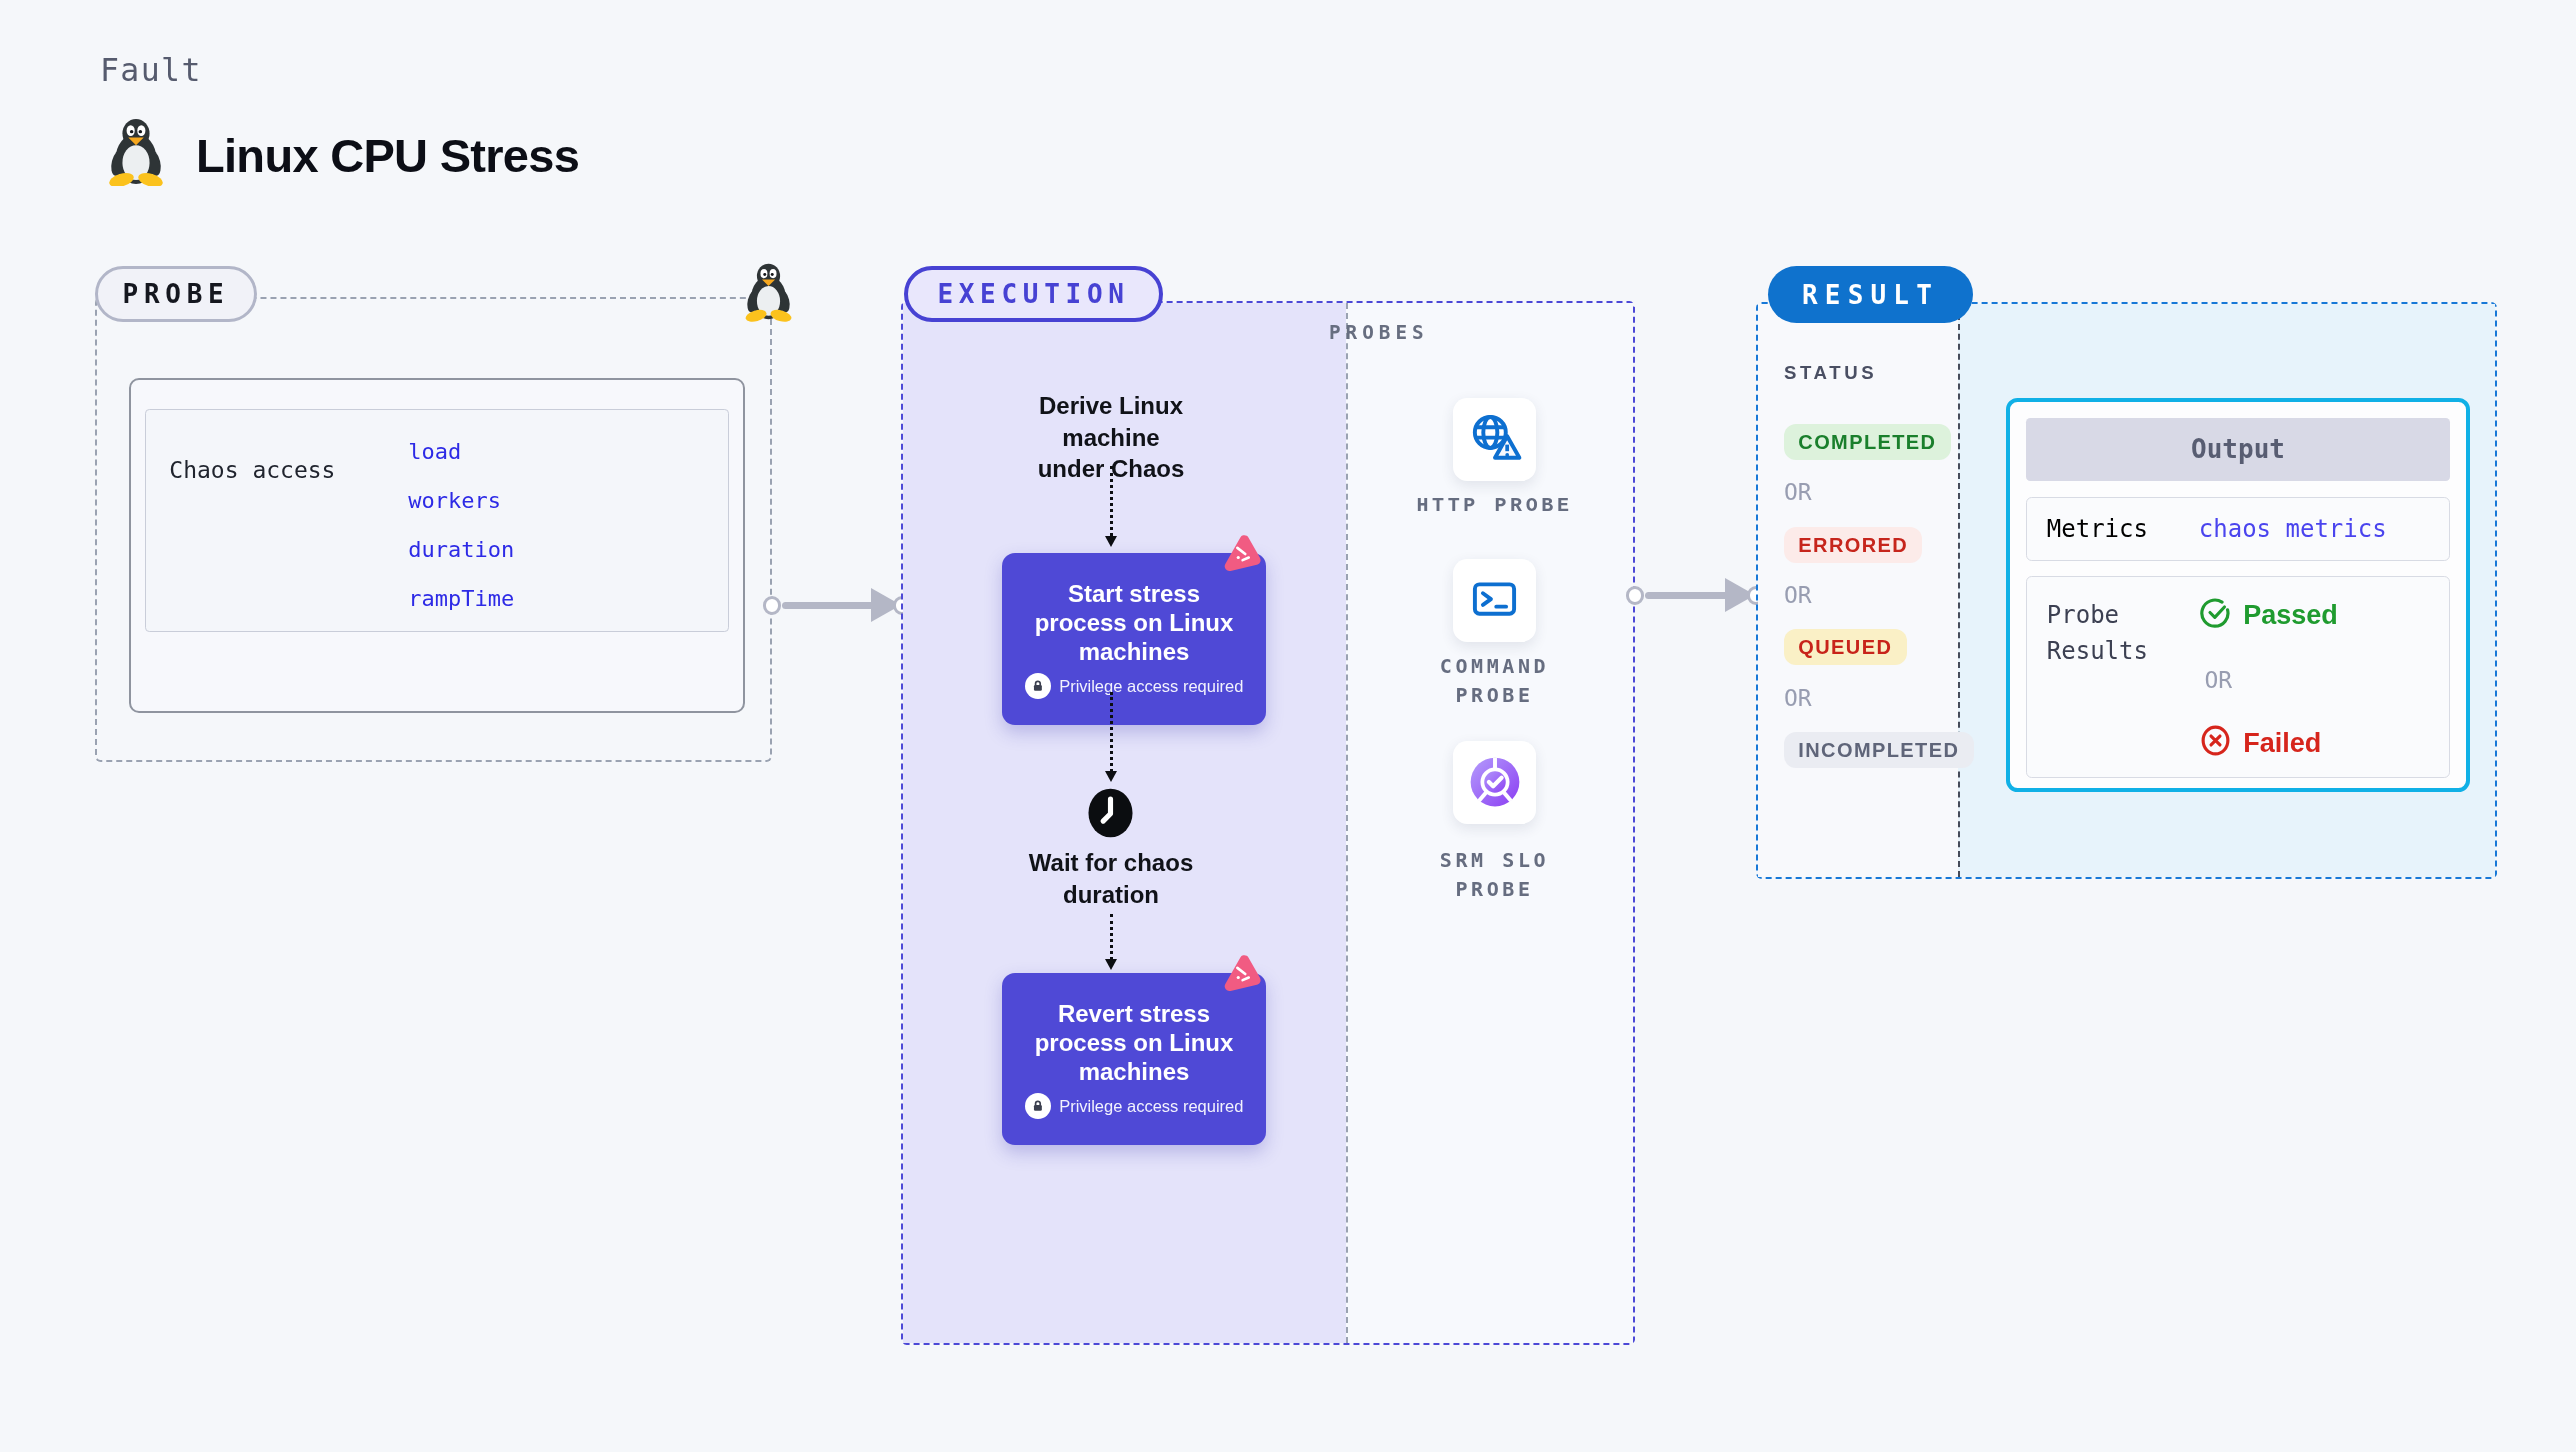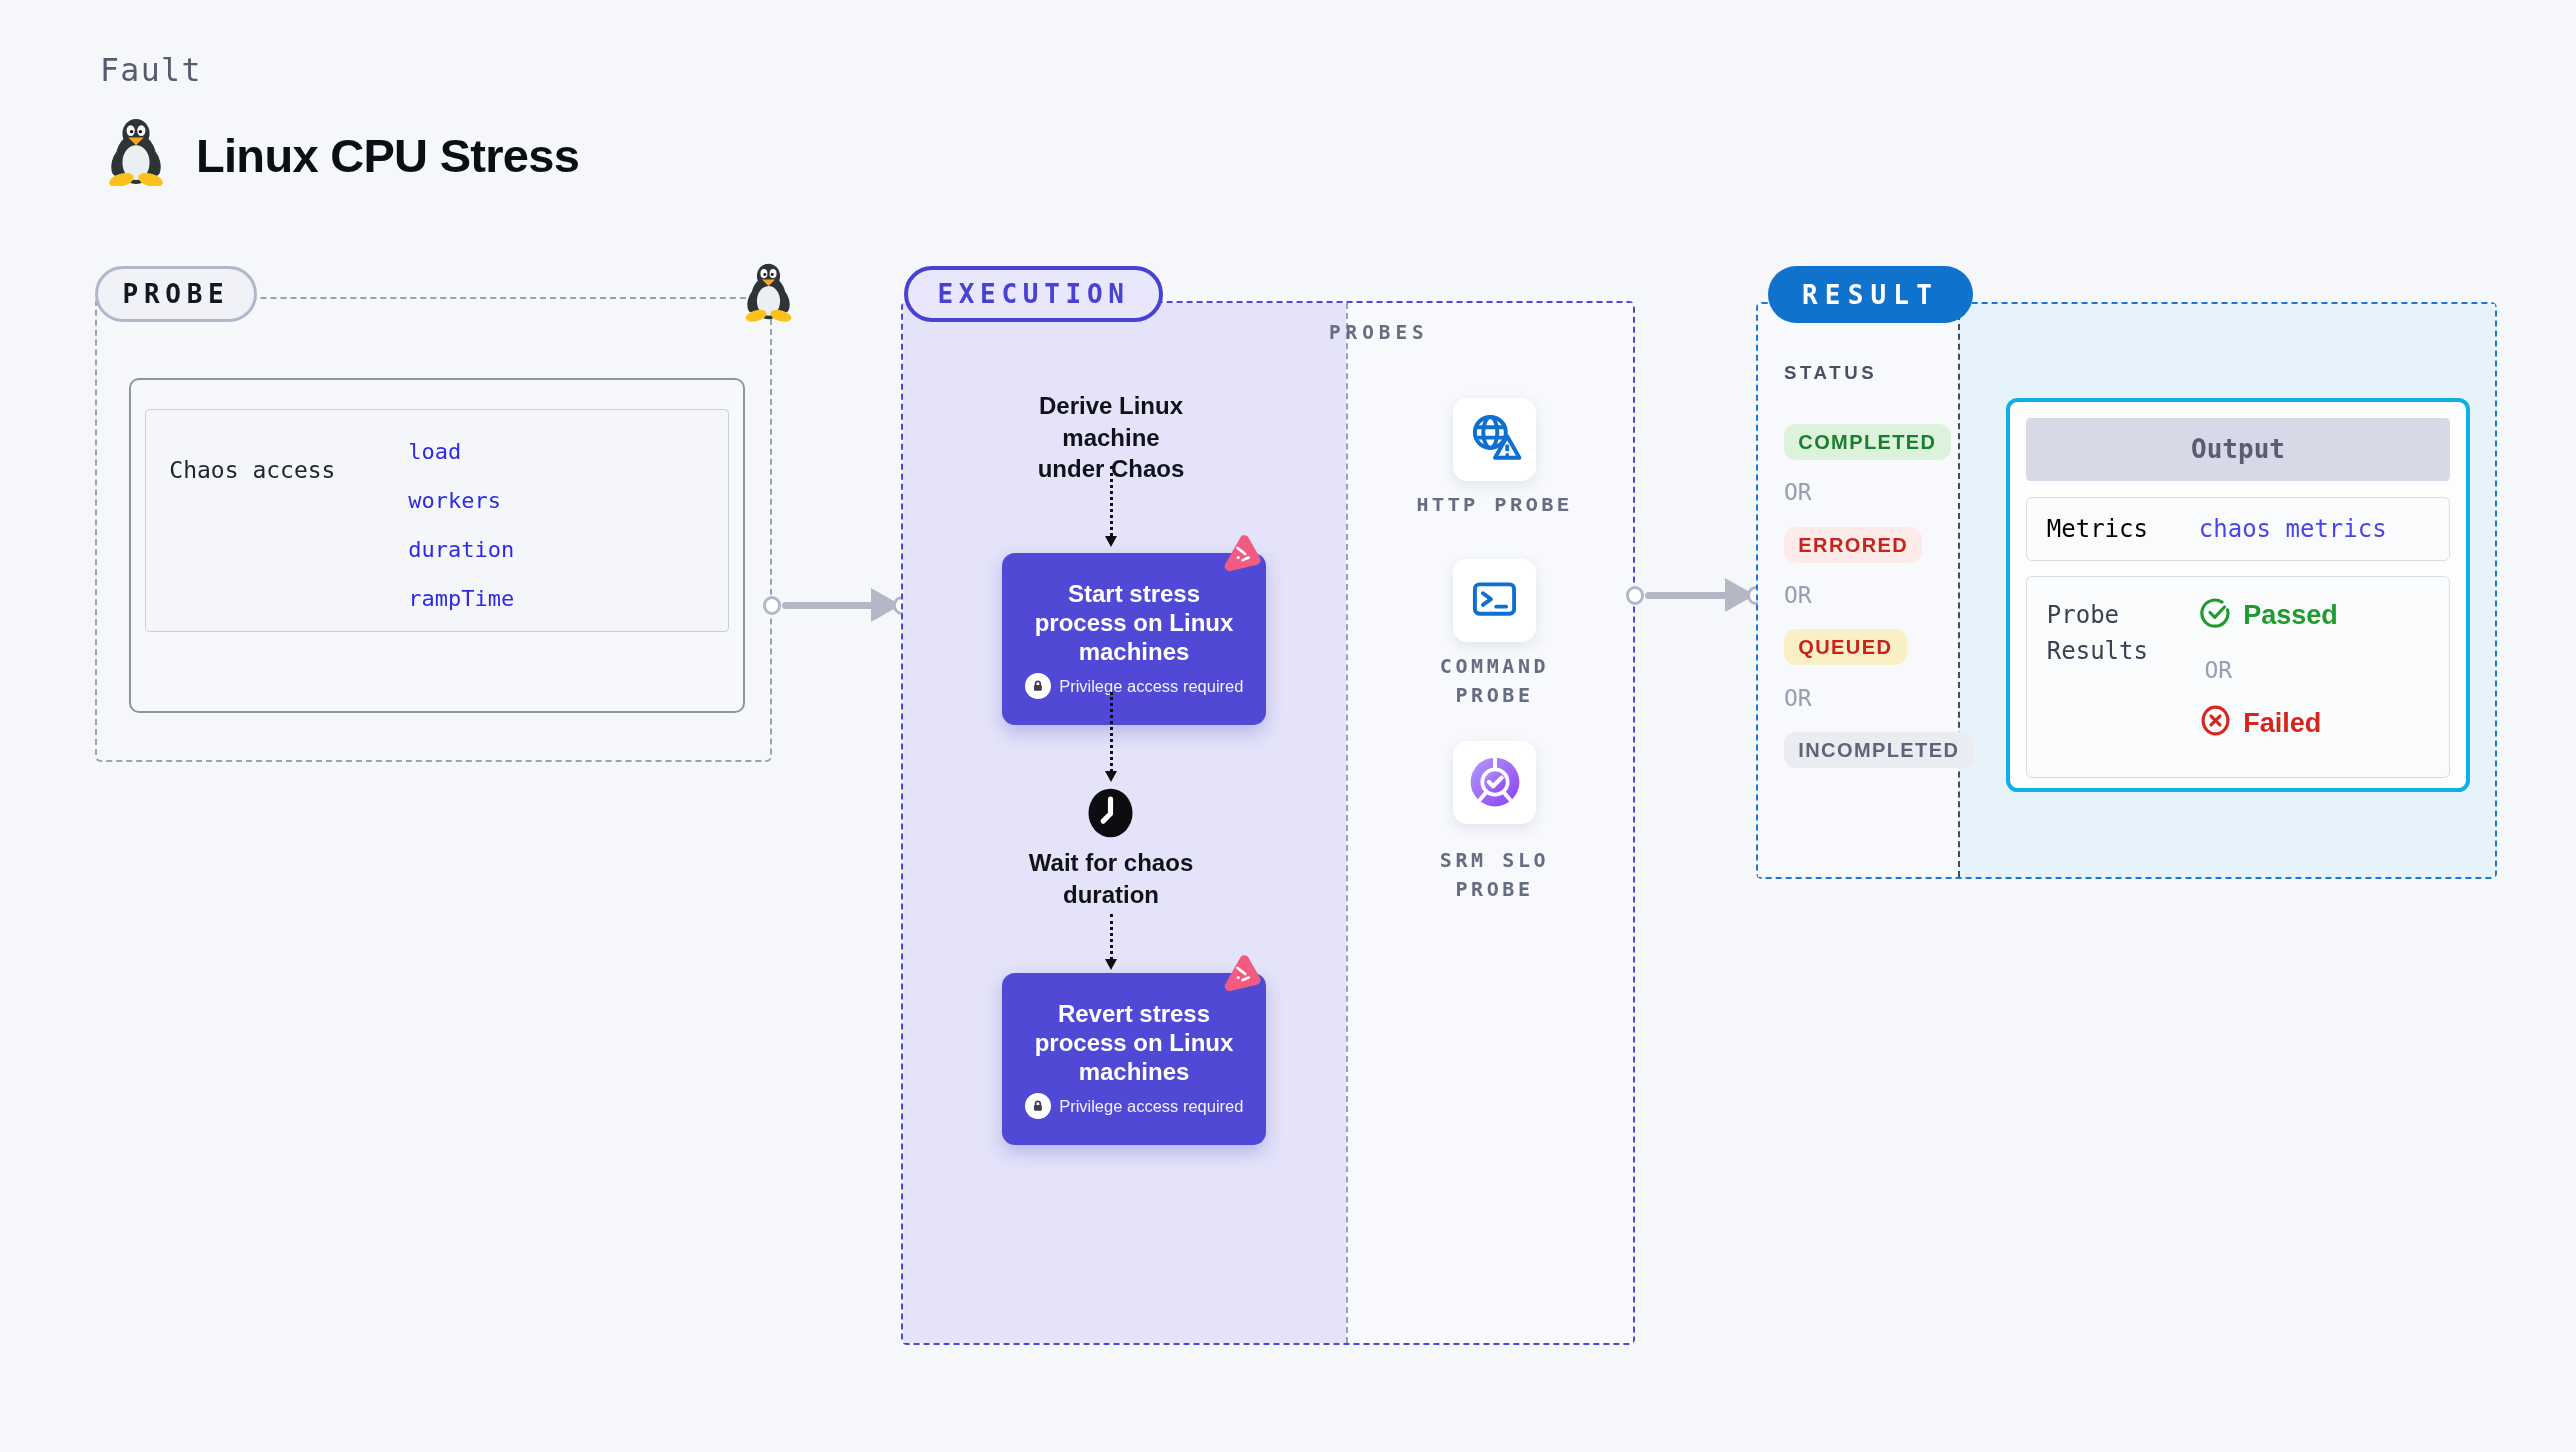--- a/index.html
+++ b/index.html
@@ -104,21 +104,21 @@
   .output-card{position:absolute;left:2006px;top:398px;width:464px;height:394px;background:#fdfdfe;
       border:4.3px solid #10b0e6;border-radius:11.5px;padding:15.8px;}
   .output-header{height:63px;background:#d8d9e6;border-radius:4.3px;display:flex;align-items:center;justify-content:center;
       font-size:26px;font-weight:bold;color:#585d72;}
   .out-row{margin-top:15.8px;background:#fafbfd;border:1.4px solid #d8dbe4;border-radius:5.7px;position:relative;}
   .row-metrics{height:64px;display:flex;align-items:center;padding:0 20px;}
   .metrics-label{font-size:24px;color:#000000;width:152px;}
   .metrics-value{font-size:24px;color:#4a44ee;}
   .row-probe{height:202px;padding:20px;}
   .probe-results-label{font-size:24px;color:#3c4052;line-height:36px;}
-  .verdicts{position:absolute;left:172px;top:18.6px;display:flex;flex-direction:column;gap:21px;}
+  .verdicts{position:absolute;left:172px;top:18.6px;display:flex;flex-direction:column;gap:31px;}
   .verdict{display:flex;align-items:center;gap:11.5px;font-size:27px;font-weight:bold;}
   .verdict.pass{color:#1f9b2f;} .verdict.fail{color:#d6251c;}
   .verdict-or{font-size:23px;color:#989db1;font-family:"DejaVu Sans Mono","Liberation Mono",monospace;padding-left:5.7px;}
 </style>
 </head>
 <body>
 
 <div id="canvas">
 
   <div class="kicker mono">Fault</div>

